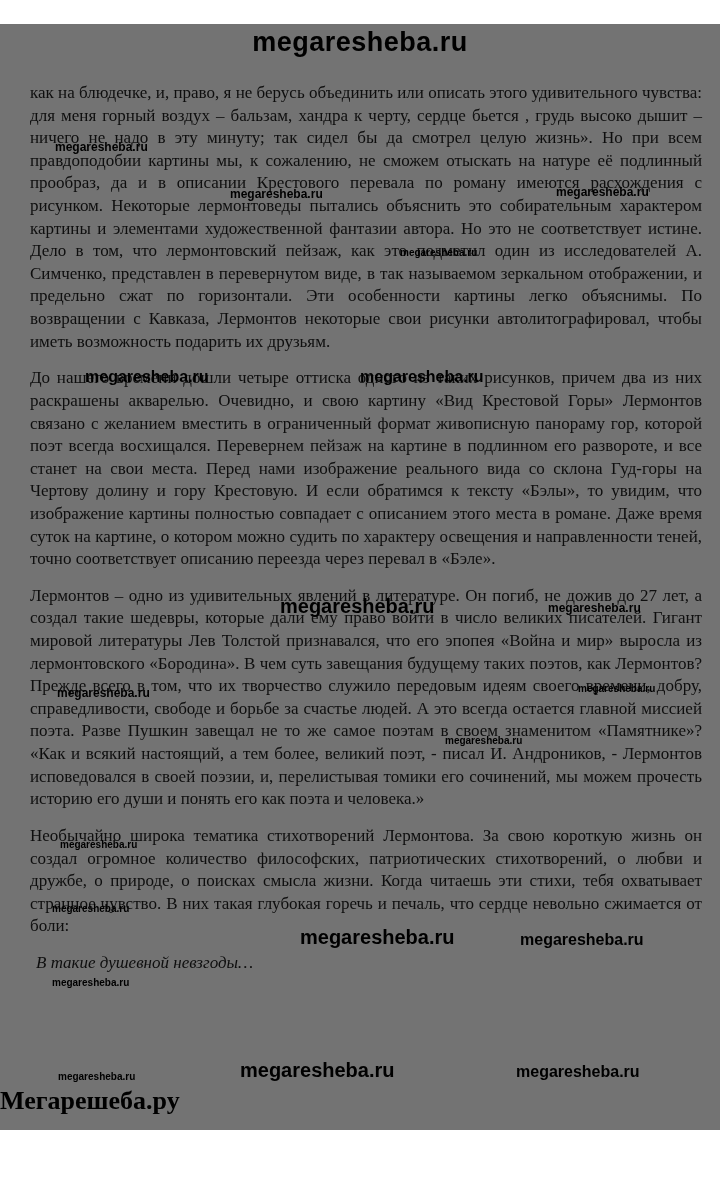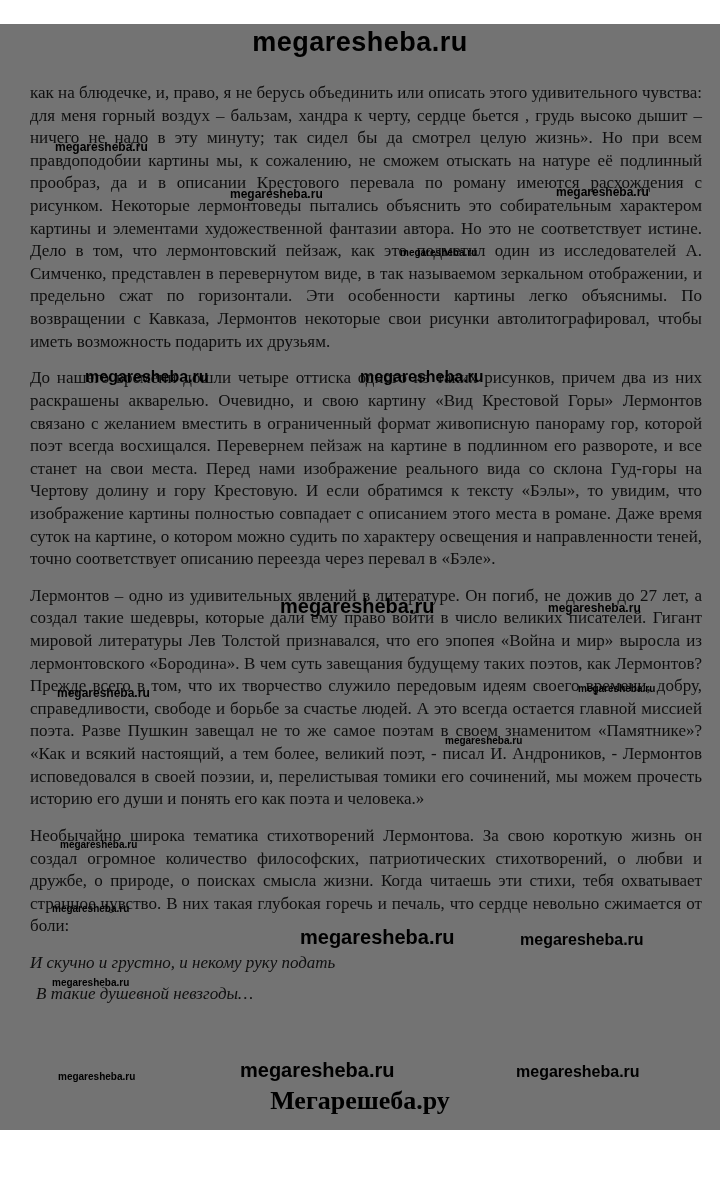--- a/index.html
+++ b/index.html
@@ -55,40 +55,39 @@
   }
   .wm-xs { font-size: 10px; }
   .wm-sm { font-size: 12px; }
   .wm-md { font-size: 16px; }
   .wm-lg { font-size: 20px; }
   .footer-title {
     position: absolute;
     bottom: 14px;
     left: 0;
     width: 100%;
-    text-align: center;
+    text-align: left;
     font-family: "Liberation Serif", serif;
     font-weight: bold;
     font-size: 26px;
     color: #000;
   }
 </style>
 </head>
 <body>
 
 <div class="page">
 
   <div class="header-wm">megaresheba.ru</div>
 
   <div class="content">
     <p>как на блюдечке, и, право, я не берусь объединить или описать этого удивительного чувства: для меня горный воздух – бальзам, хандра к черту, сердце бьется , грудь высоко дышит – ничего не надо в эту минуту; так сидел бы да смотрел целую жизнь». Но при всем правдоподобии картины мы, к сожалению, не сможем отыскать на натуре её подлинный прообраз, да и в описании Крестового перевала по роману имеются расхождения с рисунком. Некоторые лермонтоведы пытались объяснить это собирательным характером картины и элементами художественной фантазии автора. Но это не соответствует истине. Дело в том, что лермонтовский пейзаж, как это подметил один из исследователей А. Симченко, представлен в перевернутом виде, в так называемом зеркальном отображении, и предельно сжат по горизонтали. Эти особенности картины легко объяснимы. По возвращении с Кавказа, Лермонтов некоторые свои рисунки автолитографировал, чтобы иметь возможность подарить их друзьям.</p>
     <p>До нашего времени дошли четыре оттиска одного из таких рисунков, причем два из них раскрашены акварелью. Очевидно, и свою картину «Вид Крестовой Горы» Лермонтов связано с желанием вместить в ограниченный формат живописную панораму гор, которой поэт всегда восхищался. Перевернем пейзаж на картине в подлинном его развороте, и все станет на свои места. Перед нами изображение реального вида со склона Гуд-горы на Чертову долину и гору Крестовую. И если обратимся к тексту «Бэлы», то увидим, что изображение картины полностью совпадает с описанием этого места в романе. Даже время суток на картине, о котором можно судить по характеру освещения и направленности теней, точно соответствует описанию переезда через перевал в «Бэле».</p>
     <p>Лермонтов – одно из удивительных явлений в литературе. Он погиб, не дожив до 27 лет, а создал такие шедевры, которые дали ему право войти в число великих писателей. Гигант мировой литературы Лев Толстой признавался, что его эпопея «Война и мир» выросла из лермонтовского «Бородина». В чем суть завещания будущему таких поэтов, как Лермонтов? Прежде всего в том, что их творчество служило передовым идеям своего времени, добру, справедливости, свободе и борьбе за счастье людей. А это всегда остается главной миссией поэта. Разве Пушкин завещал не то же самое поэтам в своем знаменитом «Памятнике»? «Как и всякий настоящий, а тем более, великий поэт, - писал И. Андроников, - Лермонтов исповедовался в своей поэзии, и, перелистывая томики его сочинений, мы можем прочесть историю его души и понять его как поэта и человека.»</p>
     <p>Необычайно широка тематика стихотворений Лермонтова. За свою короткую жизнь он создал огромное количество философских, патриотических стихотворений, о любви и дружбе, о природе, о поисках смысла жизни. Когда читаешь эти стихи, тебя охватывает странное чувство. В них такая глубокая горечь и печаль, что сердце невольно сжимается от боли:</p>
-    <p class="quote">И скучно и грустно, и некому руку подать</p>
     <p class="quote quote-2">В такие душевной невзгоды…</p>
   </div>
 
   <span class="wm wm-sm" style="left:55px;  top:117px;">megaresheba.ru</span>
   <span class="wm wm-sm" style="left:230px; top:164px;">megaresheba.ru</span>
   <span class="wm wm-sm" style="left:556px; top:162px;">megaresheba.ru</span>
   <span class="wm wm-xs" style="left:400px; top:224px;">megaresheba.ru</span>
   <span class="wm wm-md" style="left:85px;  top:345px;">megaresheba.ru</span>
   <span class="wm wm-md" style="left:360px; top:345px;">megaresheba.ru</span>
   <span class="wm wm-lg" style="left:280px; top:572px;">megaresheba.ru</span>

